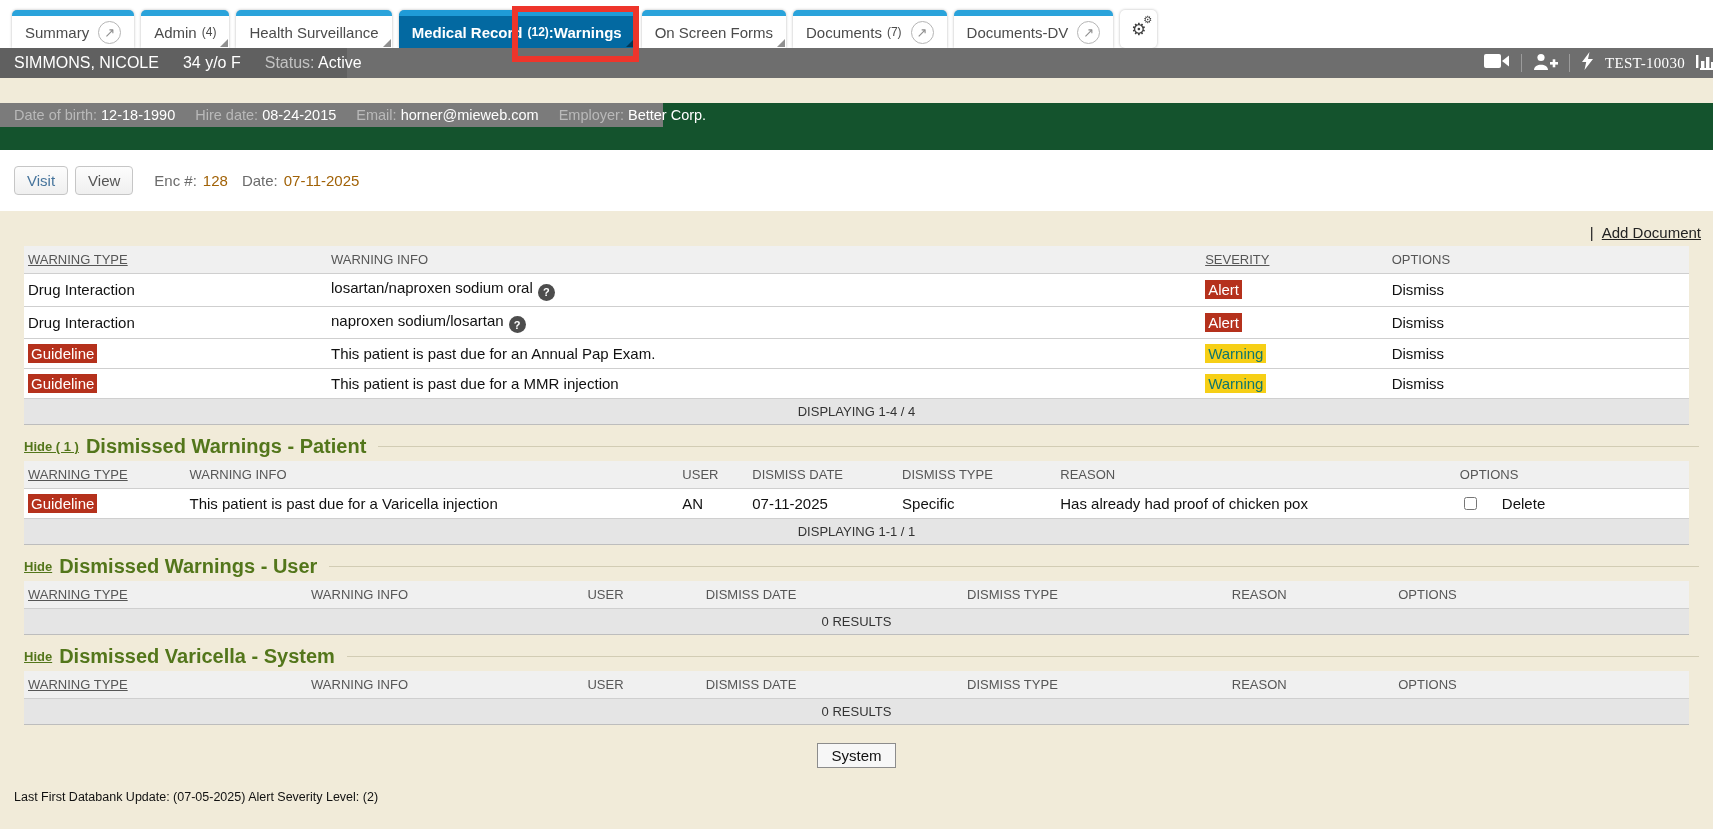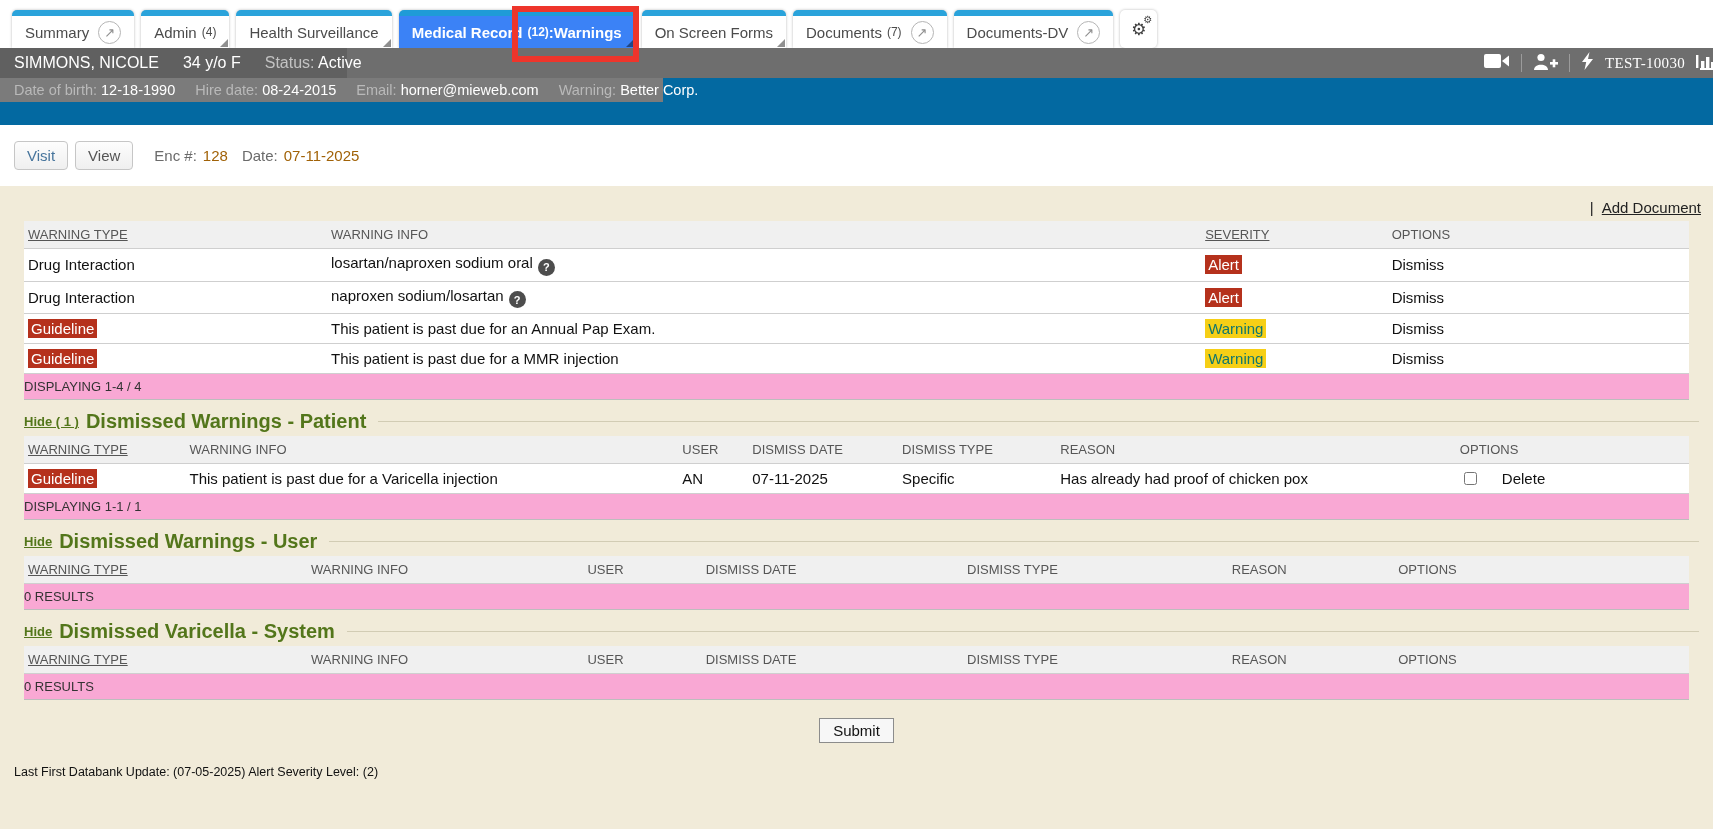--- a/index.html
+++ b/index.html
@@ -16,21 +16,21 @@
     display:flex; align-items:flex-start; gap:7px; position:relative;
   }
   .tab{
     position:relative; height:38px; padding:0 13px;
     display:flex; align-items:center;
     background:#fff; color:#4b4b4b; font-size:15px; white-space:nowrap;
     border-top:6px solid #2aa3db; border-radius:5px 5px 0 0;
     box-shadow:0 0 3px rgba(0,0,0,.28); cursor:pointer;
   }
   .tab .badge{ font-size:12px; margin-left:5px; }
-  .tab.active{ background:#3b82f6; border-top-color:#1f9bd7; color:#fff; font-weight:bold; }
+  .tab.active{ background:#0369a1; border-top-color:#1f9bd7; color:#fff; font-weight:bold; }
   .tab.active .badge{ font-weight:bold; }
   .fold::after{
     content:""; position:absolute; right:1px; bottom:1px;
     border-left:8px solid transparent; border-bottom:8px solid #8f8f8f;
   }
   .tab.active.fold::after{ border-bottom-color:rgba(0,0,0,.45); }
   .extlink{
     width:23px; height:23px; border:1px solid #b5b5b5; border-radius:50%;
     display:inline-flex; align-items:center; justify-content:center;
     color:#8e8e8e; font-size:13px; margin-left:9px; background:#fff; flex:0 0 auto;
@@ -56,21 +56,21 @@
   }
   .pt-bar1 .lbl{ color:#c3c3c3; }
   .pt-icons{
     position:absolute; right:0; top:0; height:30px; display:flex; align-items:center;
     gap:11px; color:#fff; padding-right:0;
   }
   .vdiv{ width:1px; height:18px; background:#9b9b9b; }
   .pt-id{ font-size:15px; letter-spacing:.3px;font-family:Liberation Serif, serif; }
   .chart-ic{ margin-right:-7px; }
 
-  .pt-bar2{ height:47px; background:#0369a1; position:relative; }
+  .pt-bar2{ height:47px; background:#14532d; position:relative;margin-top:25px; }
   .pt-bar2-seg{ position:absolute; left:0; top:0; width:663px; height:24px; background:#7b7b7b; }
   .pt-bar2-text{
     position:absolute; left:0; top:0; height:24px; display:flex; align-items:center;
     padding-left:14px; gap:20px; font-size:14.5px; color:#fff; white-space:nowrap;
   }
   .pt-bar2 .lbl{ color:#b9b9b9; }
 
   
   .enc-row{ height:61px; background:#fff; display:flex; align-items:center; padding-left:14px; font-size:15px; }
   .btn-sm{
@@ -93,21 +93,21 @@
   .head-rule{ flex:1; border-top:1px solid #d2ccb4; margin-left:12px; }
 
   table.grid{ width:1665px; margin:3px 24px 0; border-collapse:collapse; font-size:15px; background:#fff; }
   table.grid th{
     background:#f0f0f0; color:#565656; font-weight:normal; font-size:13px;
     text-align:left; padding:6px 8px 6px 4px; white-space:nowrap;
   }
   table.grid th.sortable{ text-decoration:underline; cursor:pointer; }
   table.grid td{ padding:5px 8px 5px 4px; border-top:1px solid #cfcfcf; color:#111; }
   table.grid tr.foot td{
-    text-align:left; background:#f9a8d4; font-size:13px; color:#333;
+    text-align:center; background:#e5e5e5; font-size:13px; color:#333;
     border-top:1px solid #cfcfcf; border-bottom:1px solid #bdbdbd; padding:5px 0;
   }
   .badge-red{ background:#b5311c; color:#fff; padding:1px 3px; display:inline-block; }
   .badge-yellow{ background:#f6cf16; color:#0f766e; padding:1px 3px; display:inline-block; }
   .help-ic{
     display:inline-flex; width:17px; height:17px; border-radius:50%;
     background:#4d4d4d; color:#fff; font-size:11px; font-weight:bold;
     align-items:center; justify-content:center; vertical-align:-3px; margin-left:5px; cursor:pointer;
   }
   .dismiss-link{ cursor:pointer; }
@@ -205,21 +205,21 @@
 </div>
 <div class="pt-bar2">
   <div class="pt-bar2-seg"></div>
   <div class="pt-bar2-text">
     <span><span class="lbl">Date of birth:</span>
       <span>12-18-1990</span></span>
     <span><span class="lbl">Hire date:</span>
       <span>08-24-2015</span></span>
     <span><span class="lbl">Email:</span>
       <span>horner@mieweb.com</span></span>
-    <span><span class="lbl">Warning:</span>
+    <span><span class="lbl">Employer:</span>
       <span>Better Corp.</span></span>
   </div>
 </div>
 
 <div class="enc-row">
   <button class="btn-sm btn-visit">Visit</button>
   <button class="btn-sm btn-view">View</button>
   <span class="lbl">Enc #:</span>
   <span class="val">128</span>
   <span class="lbl">Date:</span>
@@ -386,17 +386,17 @@
       </tr>
     </thead>
     <tbody>
       <tr class="foot">
         <td colspan="7">0 RESULTS</td>
       </tr>
     </tbody>
   </table>
 
   <div class="submit-row">
-    <button class="submit-btn">Submit</button>
+    <button class="submit-btn">System</button>
   </div>
 
   <div class="foot-note">Last First Databank Update: (07-05-2025) Alert Severity Level: (2)</div>
 </div>
 
 </body></html>

